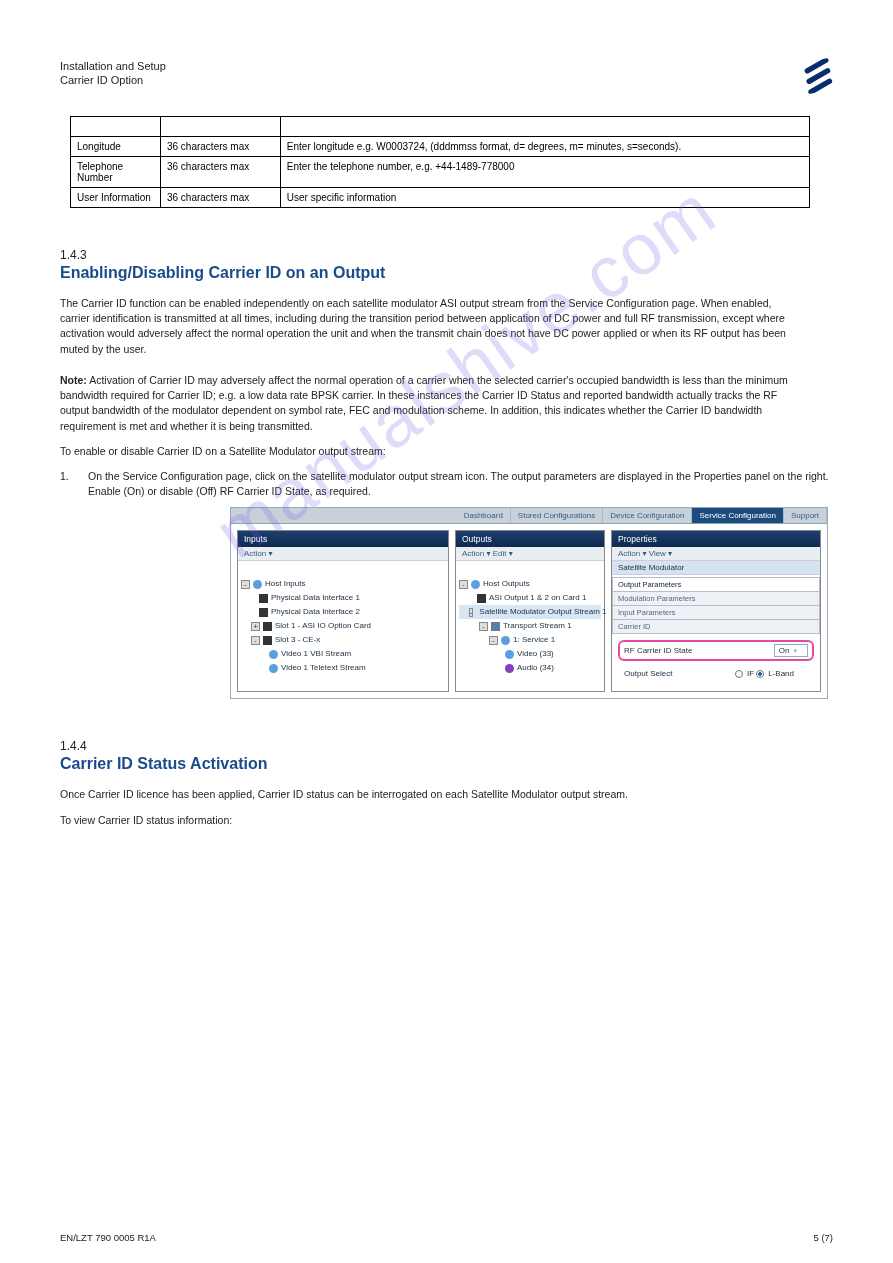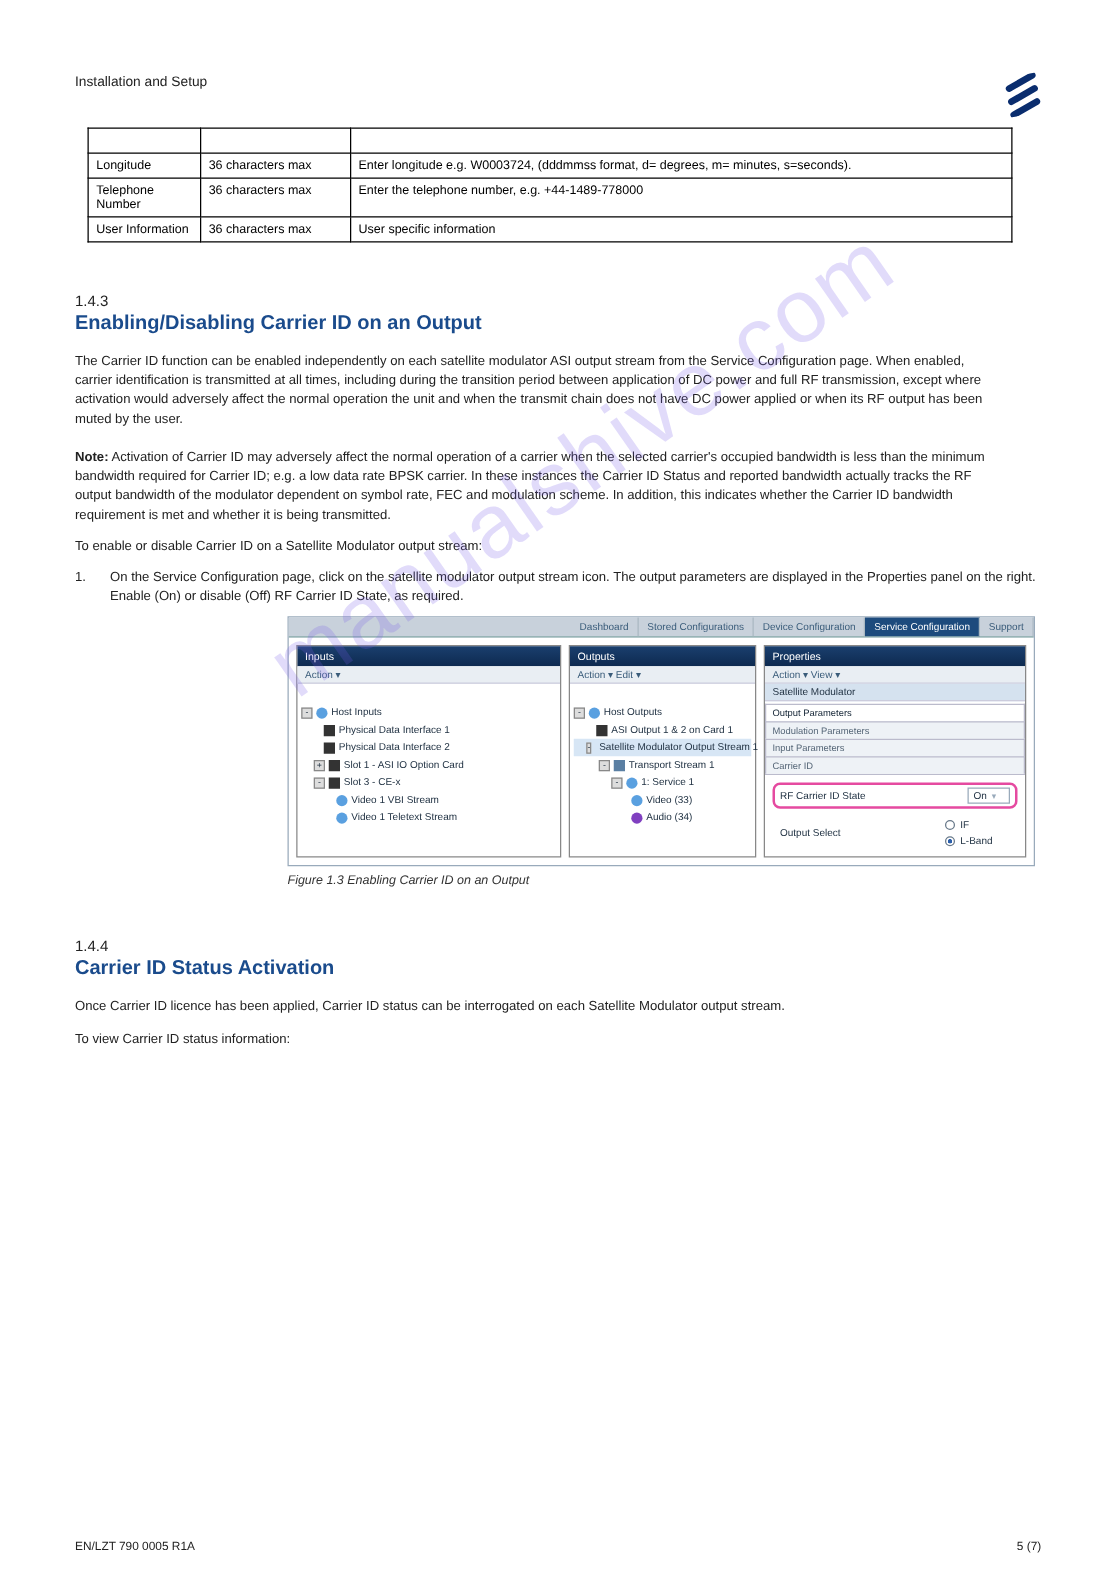--- a/index.html
+++ b/index.html
@@ -67,20 +67,21 @@
         <g fill="#0a2d6e">
           <rect x="0" y="2" width="20" height="4" rx="2" transform="rotate(-20 10 4)"></rect>
           <rect x="0" y="10" width="20" height="4" rx="2" transform="rotate(-20 10 12)"></rect>
           <rect x="0" y="18" width="20" height="4" rx="2" transform="rotate(-20 10 20)"></rect>
         </g>
       </svg>
   </div>
 
   <div class="top-block">
     <div class="header-text">Installation and Setup</div>
+    <div class="header-text">Carrier ID Option</div>
   </div>
 
   <table class="spec">
     <tbody>
         <tr>
       <td class="c0"></td>
       <td class="c1"></td>
       <td class="c2"></td>
     </tr>
     <tr>
@@ -211,37 +212,36 @@
           <div>Input Parameters</div>
           <div>Carrier ID</div>
         </div>
         <div class="props-body">
           <div class="hl">
             <span>RF Carrier ID State</span>
             <span class="dd">On</span>
           </div>
           <div class="row" style="justify-content:space-between">
             <span style="padding-left:6px">Output Select</span>
-            <span style="display:flex;flex-direction:column;gap:2px;margin-right:20px">
+            <span style="display:flex;flex-direction:row;gap:2px;margin-right:20px">
               <span class="row">
                   <span class="radio"></span>
                   <span>IF</span>
                 </span>
               <span class="row">
                   <span class="radio on"></span>
                   <span>L-Band</span>
                 </span>
             </span>
           </div>
         </div>
       </div>
     </div>
   </div>
 
-  <div class="fig-caption">Figure 1.3   Enabling Carrier ID on an Output</div>
 
   <div class="sect-num">1.4.4</div>
   <div class="sect-title">Carrier ID Status Activation</div>
   <div class="body-text">Once Carrier ID licence has been applied, Carrier ID status can be interrogated on each Satellite Modulator output stream.</div>
   <div class="body-text">To view Carrier ID status information:</div>
 
   <div class="wm">manualshive.com</div>
 
   <div class="footer">
     <span>EN/LZT 790 0005 R1A</span>

